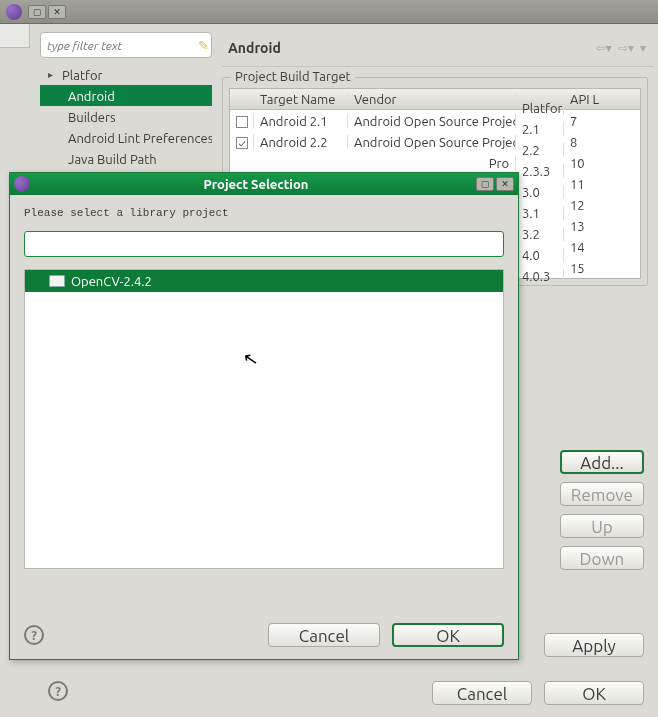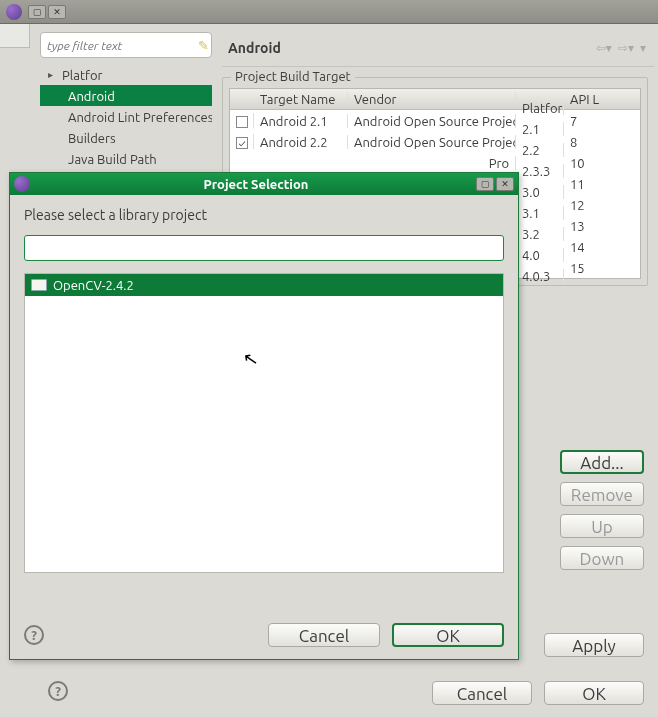--- a/index.html
+++ b/index.html
@@ -61,24 +61,24 @@
 .apply-row { position: absolute; right: 10px; bottom: 56px; }
 .bottom-btns { position: absolute; right: 10px; bottom: 8px; display: flex; gap: 12px; }
 .help-icon { width: 20px; height: 20px; border: 2px solid #7a7a7a; border-radius: 50%; display: flex; align-items: center; justify-content: center; color: #7a7a7a; font-size: 13px; font-weight: bold; cursor: pointer; }
 .help-parent { position: absolute; left: 16px; bottom: 12px; }
 
 
 .modal { position: absolute; left: 9px; top: 172px; width: 510px; height: 488px; box-shadow: 2px 2px 6px rgba(0,0,0,0.25); border: 1px solid #1e7a3a; background: #dcdad5; }
 .modal-titlebar { height: 22px; background: linear-gradient(#179a4a,#0e7a38); display: flex; align-items: center; padding: 0 4px; color: #fff; font-weight: bold; font-size: 13px; }
 .modal-titlebar .titlebar-text { text-align: center; }
 .modal-body { padding: 12px 14px; position: relative; height: calc(100% - 22px); }
-.modal-label { font-size: 14px; color: #3c3c3c; margin-bottom: 12px; }
+.modal-label { font-size: 11px; color: #3c3c3c; margin-bottom: 12px; font-family: Liberation Mono, monospace; }
 .modal-input { width: 100%; height: 26px; border: 1px solid #1a8a40; border-radius: 3px; background: #fff; padding: 0 6px; outline: none; }
 .modal-list { margin-top: 12px; border: 1px solid #b8b8b1; background: #fff; height: 300px; }
-.list-item { height: 22px; display: flex; align-items: center; padding: 0 6px; gap: 6px; }
+.list-item { height: 22px; display: flex; align-items: center; padding: 0 24px; gap: 6px; }
 .list-item.sel { background: #0e7a38; color: #fff; }
 .proj-icon { width: 16px; height: 12px; background: #f5f5ef; border: 1px solid #8aa; border-radius: 1px; flex-shrink: 0; }
 .modal-footer { position: absolute; left: 14px; right: 14px; bottom: 12px; display: flex; align-items: center; }
 .modal-footer .help-icon { margin-right: auto; }
 .modal-footer .btn { width: 112px; margin-left: 12px; }
 
 .cursor { position: absolute; left: 243px; top: 348px; font-size: 18px; color: #000; pointer-events: none; transform: rotate(-10deg); }
 </style>
 </head>
 <body>
@@ -102,24 +102,24 @@
 
     <div class="tree">
       <div class="tree-row">
           <span class="tree-arrow">▸</span>
           <span>Platfor</span>
         </div>
       <div class="tree-row lvl1 sel">
           <span>Android</span>
         </div>
       <div class="tree-row lvl1">
+          <span>Builders</span>
+        </div>
+      <div class="tree-row lvl1">
           <span>Android Lint Preferences</span>
-        </div>
-      <div class="tree-row lvl1">
-          <span>Builders</span>
         </div>
       <div class="tree-row lvl1">
           <span>Java Build Path</span>
         </div>
     </div>
 
     <div class="right">
       <div class="right-header">
         <div class="right-title">Android</div>
         <div class="nav-arrows">

